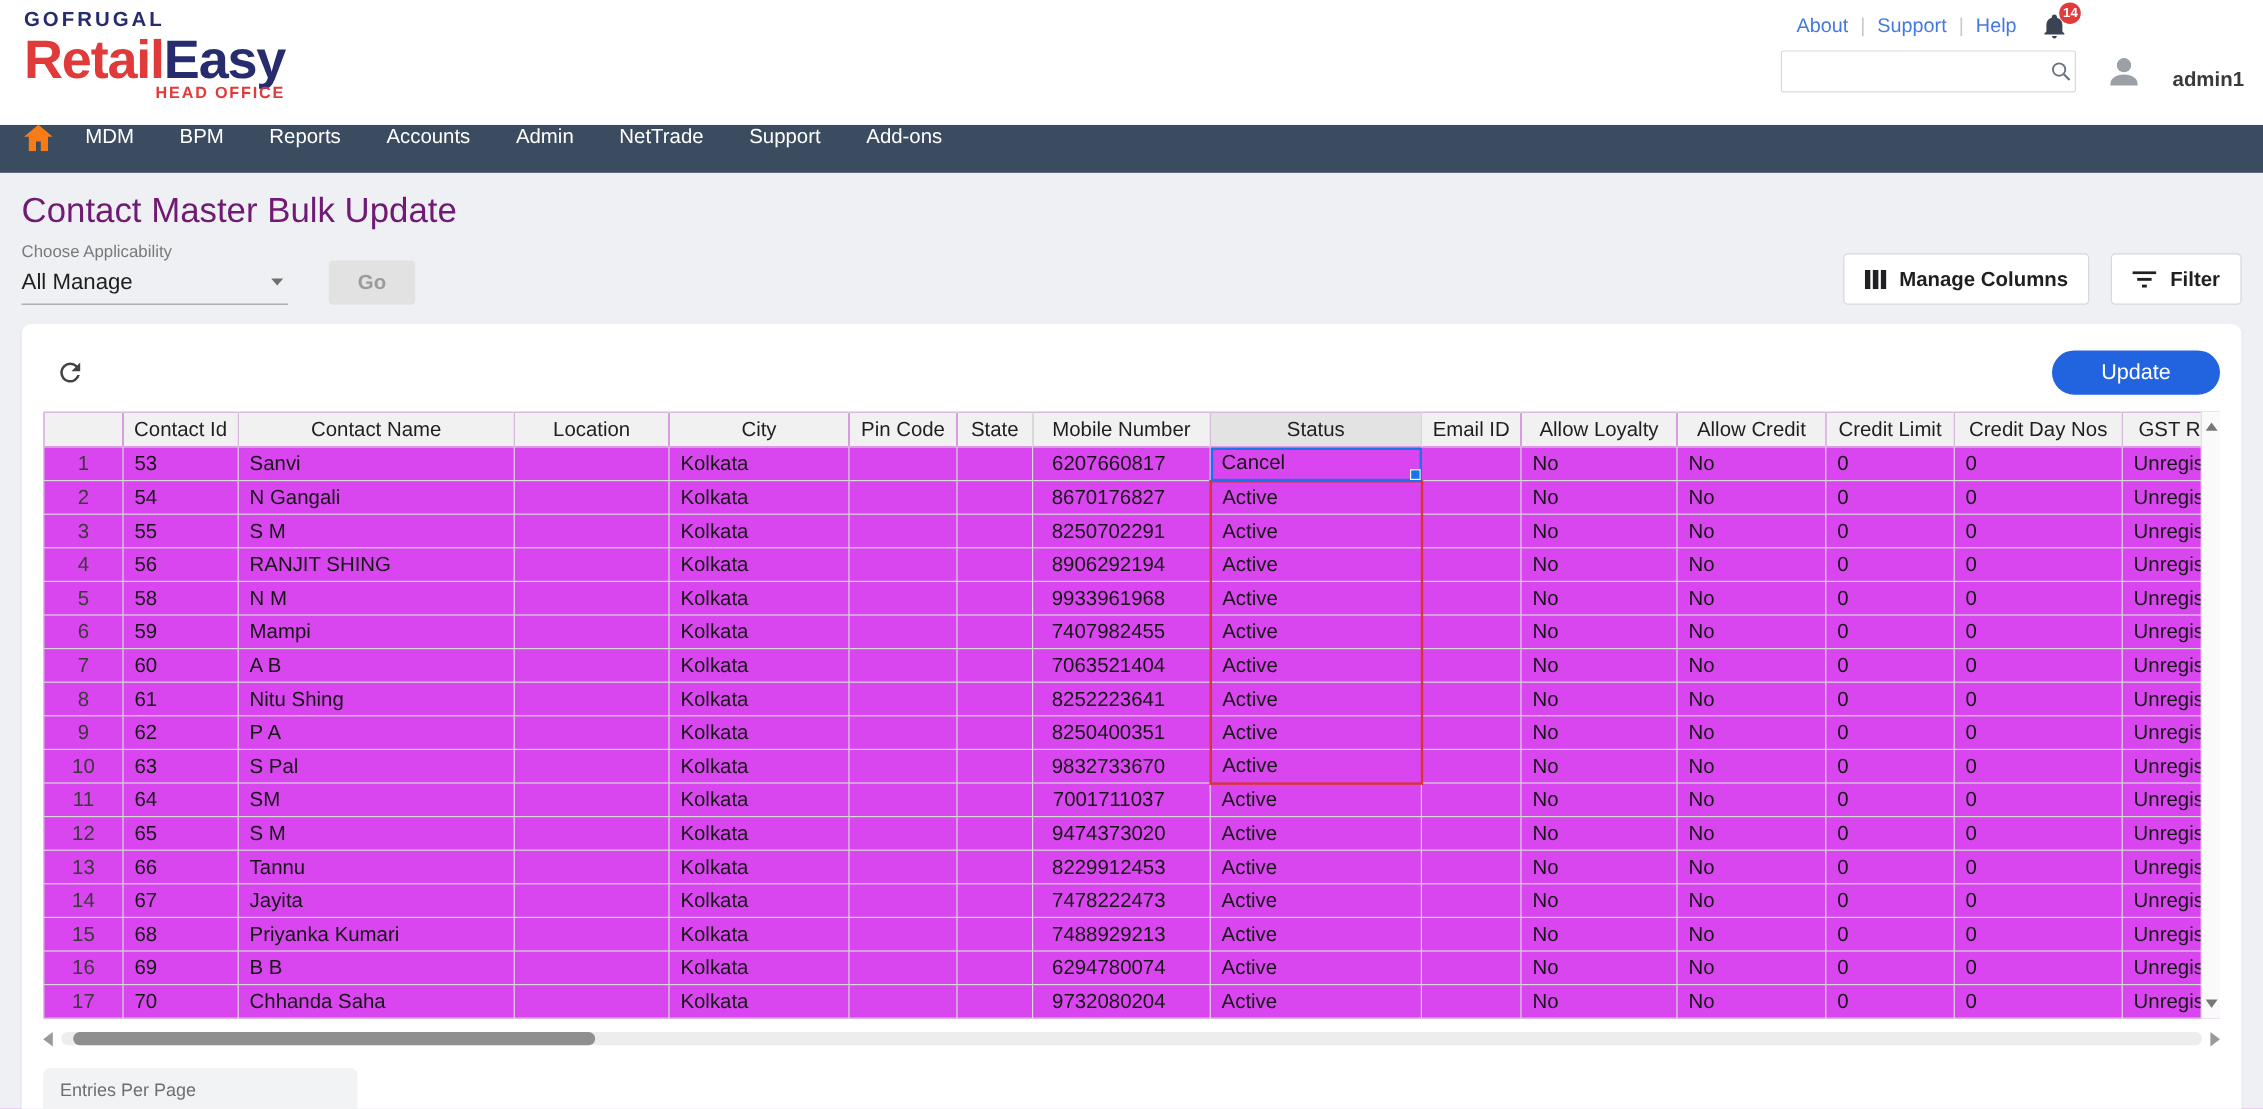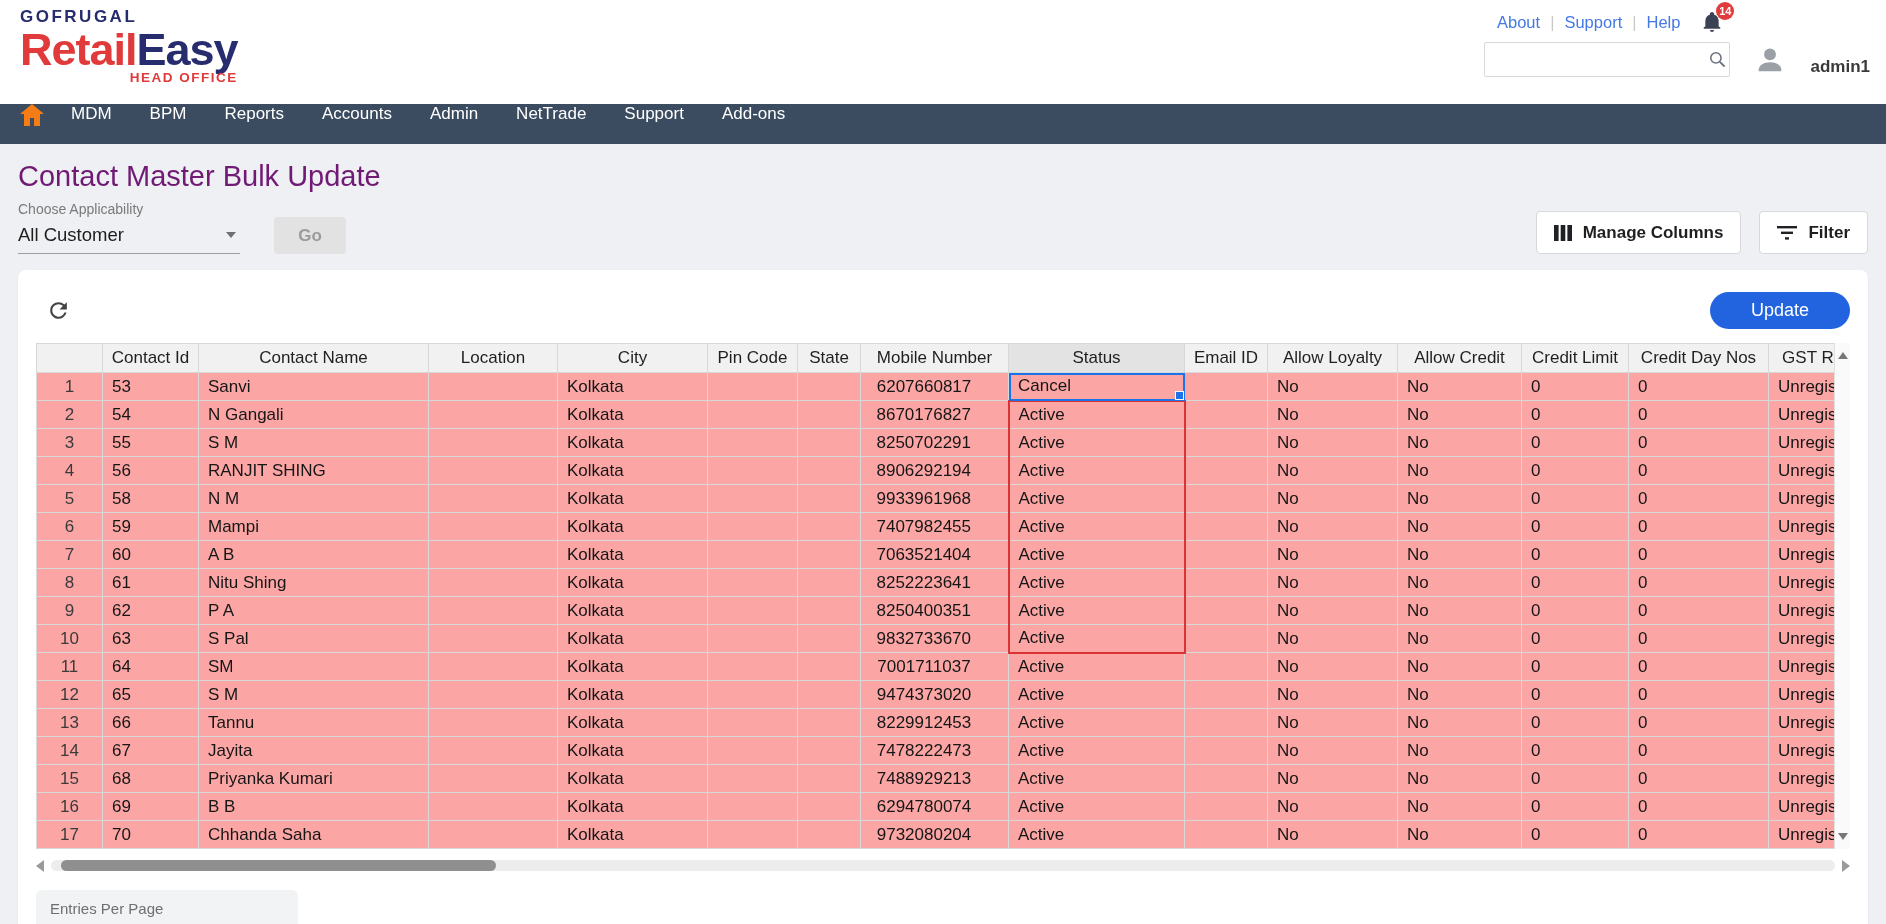--- a/index.html
+++ b/index.html
@@ -69,21 +69,21 @@
   .card { margin-top:16px; background:#fff; border-radius:8px; padding:16px 18px 20px;
     box-shadow:0 1px 2px rgba(0,0,0,.08); }
   .card-top { display:flex; justify-content:space-between; align-items:center; padding:6px 0 14px 10px; }
   .refresh { display:flex; cursor:pointer; }
   .update-btn { width:140px; height:37px; background:#2263e0; color:#fff; border:none;
     border-radius:19px; font-size:18px; font-weight:500; cursor:pointer;
     font-family:"Liberation Sans", sans-serif; }
 
   
   .table-wrap { position:relative; overflow:hidden; }
-  table { border-collapse:collapse; table-layout:fixed; width:1842px; font-size:17px; background:#fca5a5; }
+  table { border-collapse:collapse; table-layout:fixed; width:1842px; font-size:17px; background:#d946ef; }
   th,td { border:1px solid #d8d8d8; height:28px; padding:0 0 0 9px; text-align:left;
     white-space:nowrap; overflow:hidden; }
   th { background:#f1f1f1; font-weight:400; color:#1f1f1f; text-align:center; height:29px; padding:0 2px; cursor:pointer; }
   th.c-status { background:#e3e3e3; }
   td { color:#161616; cursor:cell; }
   td.c-rownum { text-align:center; padding:0; color:#3a3a3a; }
   td.c-mobile { text-align:center; padding-right:30px; }
   .c-rownum{width:66px}.c-cid{width:96px}.c-cname{width:230px}.c-loc{width:129px}
   .c-city{width:150px}.c-pin{width:90px}.c-state{width:63px}.c-mobile{width:148px}
   .c-status{width:176px}.c-email{width:83px}.c-loyalty{width:130px}.c-credit{width:124px}
@@ -176,21 +176,21 @@
   <a class="nav-item">Add-ons</a>
 </nav>
 
 <main>
   <h1>Contact Master Bulk Update</h1>
 
   <div class="filter-row">
     <div class="select-group">
       <label>Choose Applicability</label>
       <div class="select">
-        <span>All Customer</span>
+        <span>All Manage</span>
         <span class="caret"></span>
       </div>
     </div>
     <button class="go">Go</button>
 
     <div class="toolbar">
       <button class="tool-btn">
         <span style="display:flex">
           <svg width="18" height="16" viewBox="0 0 18 16">
               <rect x="0" y="0" width="4.6" height="16" fill="#202124"></rect>

